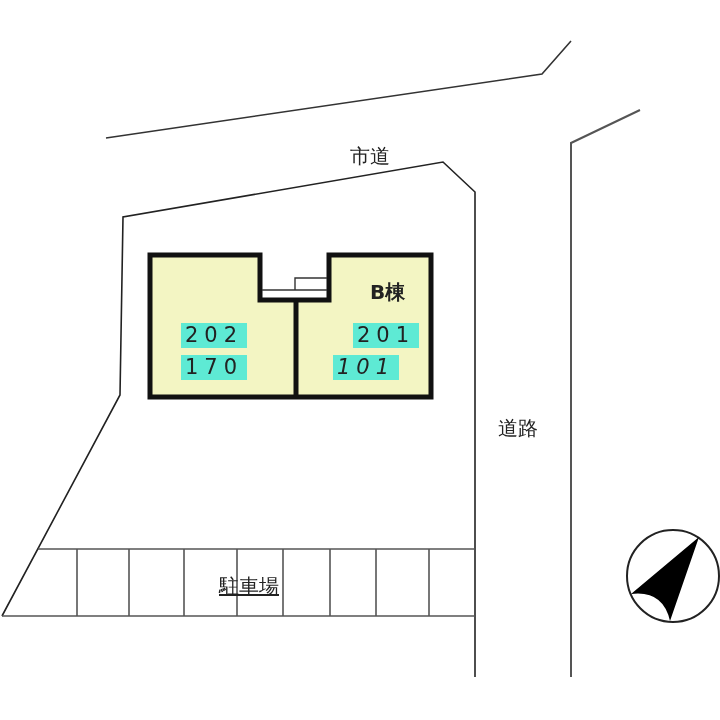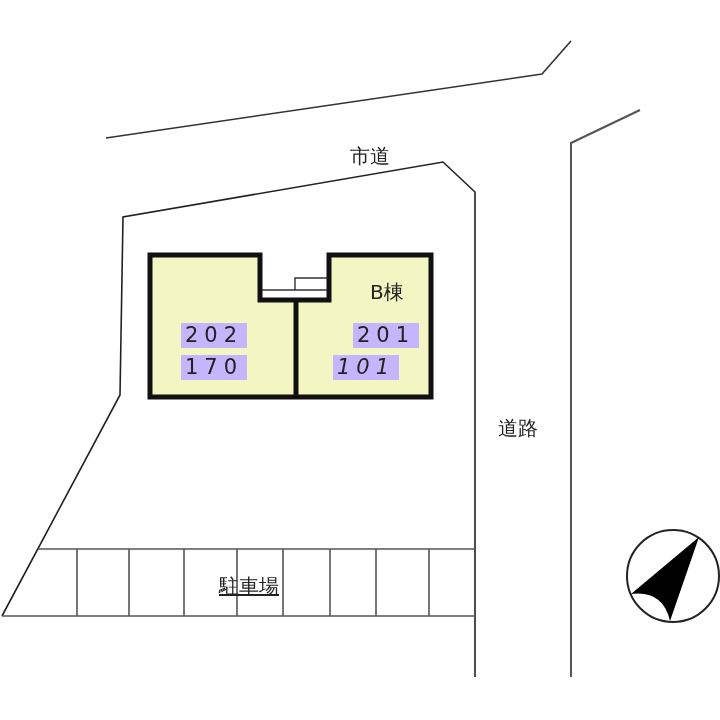--- a/index.html
+++ b/index.html
@@ -1,20 +1,20 @@
 <!DOCTYPE html>
 <html><head>
   <meta charset="utf-8">
   <style>
     html, body { margin: 0; padding: 0; background: #ffffff; }
     body { width: 720px; height: 720px; position: relative; overflow: hidden;
            font-family: "DejaVu Sans", "Liberation Sans", sans-serif; }
     svg.map { position: absolute; left: 0; top: 0; }
     .lbl { position: absolute; color: #222; font-size: 20px; white-space: nowrap; line-height: 1; }
-    .unit { position: absolute; background: #c4b5fd; color: #222; font-size: 21px;
+    .unit { position: absolute; background: #5eead4; color: #222; font-size: 21px;
             letter-spacing: 6px; padding: 2px 4px; line-height: 1; font-family: "DejaVu Sans", sans-serif; }
   </style>
 </head>
 <body>
 
 <svg class="map" width="720" height="720" viewBox="0 0 720 720">
 
   <polyline points="106,138 542,74 571,41" fill="none" stroke="#333" stroke-width="1.6"></polyline>
 
   <polyline points="475,677 475,192 443,162 123,217 120,395 2,616" fill="none" stroke="#222" stroke-width="1.6"></polyline>
@@ -43,18 +43,18 @@
 
   <g>
     <circle cx="673" cy="576" r="46" fill="#fff" stroke="#222" stroke-width="2"></circle>
     <path d="M699,537 L670,621 Q663,590 631,594 Z" fill="#000"></path>
   </g>
 </svg>
 
 <div class="lbl" style="left:350px; top:134px;margin-top:12px;">市道</div>
 <div class="lbl" style="left:498px; top:418px;">道路</div>
 <div class="lbl" style="left:219px; top:576px;text-decoration:underline;">駐車場</div>
-<div class="lbl" style="left:370px; top:282px; font-size:20px;">B棟</div>
+<div class="lbl" style="left:370px; top:282px; font-size:20px;font-weight:bold;">B棟</div>
 
 <div class="unit" style="left:181px; top:323px;">202</div>
 <div class="unit" style="left:181px; top:355px;">170</div>
 <div class="unit" style="left:333px; top:323px;margin-left:20px;">201</div>
 <div class="unit" style="left:333px; top:355px;font-style:italic;">101</div>
 
 </body></html>

